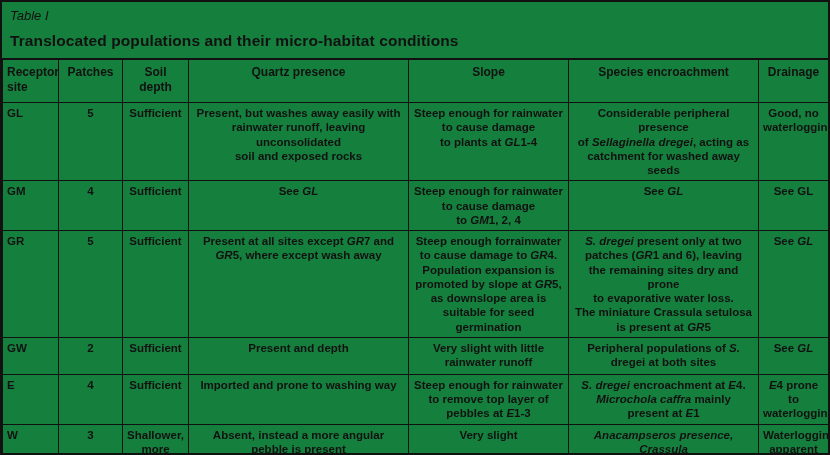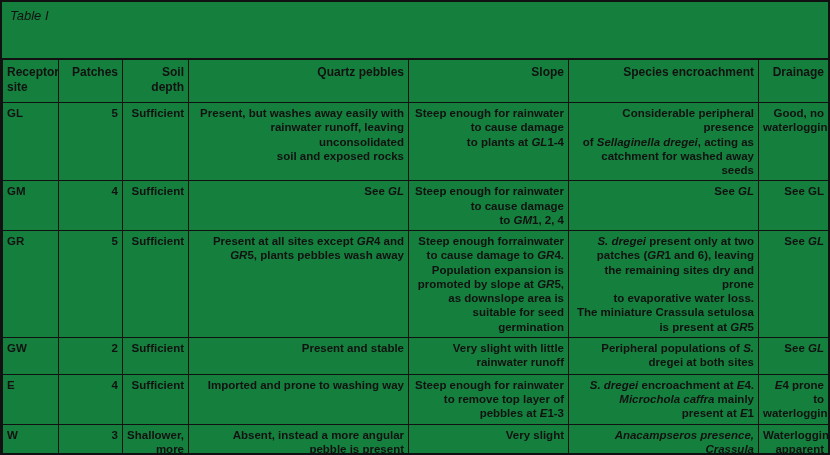--- a/index.html
+++ b/index.html
@@ -10,59 +10,60 @@
     overflow:hidden;
   }
   .titlebox{
     box-sizing:border-box;height:57px;
     padding:7px 10px 0 8px;border-bottom:1px solid #111;
   }
   .table-label{font-style:italic;font-size:13px;line-height:1.1;}
   .table-heading{font-weight:bold;font-size:15.5px;line-height:1.1;margin-top:9px;letter-spacing:.1px;}
   table{border-collapse:collapse;table-layout:fixed;width:100%;}
   th,td{
-    border:1px solid #111;vertical-align:top;text-align:right;
+    border:1px solid #111;vertical-align:top;text-align:center;
     font-size:11.5px;line-height:1.24;padding:3px 4px;box-sizing:border-box;
     overflow:hidden;
   }
   thead th{font-weight:bold;font-size:12px;padding-top:5px;}
   thead tr{height:43px;}
   th.c-site,td.c-site{text-align:left;}
   tbody td{white-space:pre-line;font-weight:bold;}
   tr.r-gl{height:72px;}
   tr.r-gm{height:43px;}
   tr.r-gr{height:93px;}
   tr.r-gw{height:37px;}
   tr.r-e{height:40px;}
   tr.r-w{height:66px;}
 </style>
 </head>
 <body>
 
 <div class="page">
   <div class="titlebox">
     <div class="table-label">Table I</div>
+    <div class="table-heading">Translocated populations and their micro-habitat conditions</div>
   </div>
 
   <table>
     <colgroup>
       <col style="width:56px">
         <col style="width:64px">
         <col style="width:66px">
       <col style="width:220px">
         <col style="width:160px">
         <col style="width:190px">
       <col style="width:70px">
     </colgroup>
     <thead>
       <tr>
         <th class="c-site">Receptor site</th>
         <th>Patches</th>
         <th>Soil depth</th>
-        <th>Quartz pebbles</th>
+        <th>Quartz presence</th>
         <th>Slope</th>
         <th>Species encroachment</th>
         <th>Drainage</th>
       </tr>
     </thead>
     <tbody>
       <tr class="r-gl">
         <td class="c-site"><span>GL</span></td>
         <td><span>5</span></td>
         <td><span>Sufficient</span></td>
@@ -87,41 +88,41 @@
         <td><span>Steep enough for rainwater
 to cause damage
 to </span><i>GM</i><span>1, 2, 4</span></td>
         <td><span>See </span><i>GL</i></td>
         <td><span>See GL</span></td>
       </tr>
       <tr class="r-gr">
         <td class="c-site"><span>GR</span></td>
         <td><span>5</span></td>
         <td><span>Sufficient</span></td>
-        <td><span>Present at all sites except </span><i>GR</i><span>4 and
-</span><i>GR</i><span>5, plants pebbles wash away</span></td>
+        <td><span>Present at all sites except </span><i>GR</i><span>7 and
+</span><i>GR</i><span>5, where except wash away</span></td>
         <td><span>Steep enough forrainwater
 to cause damage to </span><i>GR</i><span>4.
 Population expansion is
 promoted by slope at </span><i>GR</i><span>5,
 as downslope area is
 suitable for seed germination</span></td>
         <td><i>S. dregei</i><span> present only at two
 patches (</span><i>GR</i><span>1 and 6), leaving
 the remaining sites dry and prone
 to evaporative water loss.
 The miniature Crassula setulosa
 is present at </span><i>GR</i><span>5</span></td>
         <td><span>See </span><i>GL</i></td>
       </tr>
       <tr class="r-gw">
         <td class="c-site"><span>GW</span></td>
         <td><span>2</span></td>
         <td><span>Sufficient</span></td>
-        <td><span>Present and stable</span></td>
+        <td><span>Present and depth</span></td>
         <td><span>Very slight with little
 rainwater runoff</span></td>
         <td><span>Peripheral populations of </span><i>S.</i><span>
 dregei at both sites</span></td>
         <td><span>See </span><i>GL</i></td>
       </tr>
       <tr class="r-e">
         <td class="c-site"><span>E</span></td>
         <td><span>4</span></td>
         <td><span>Sufficient</span></td>

